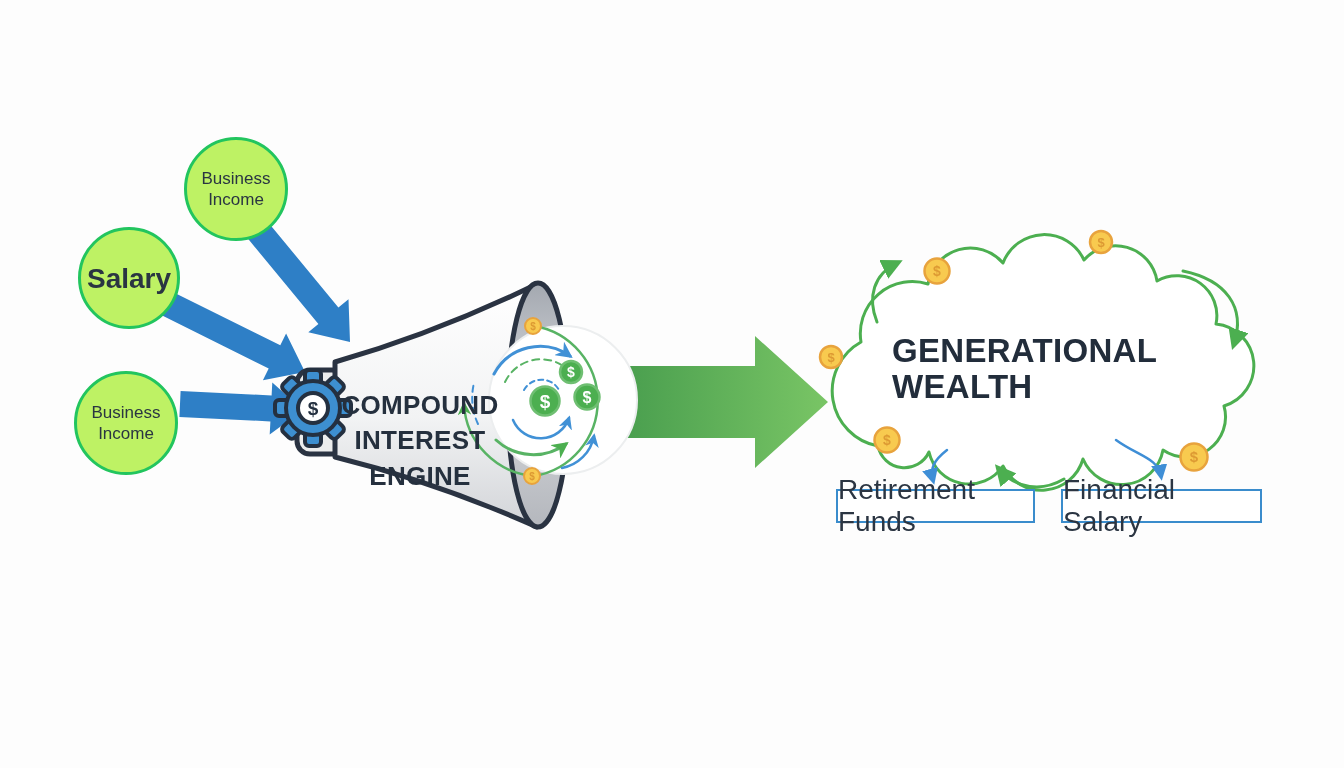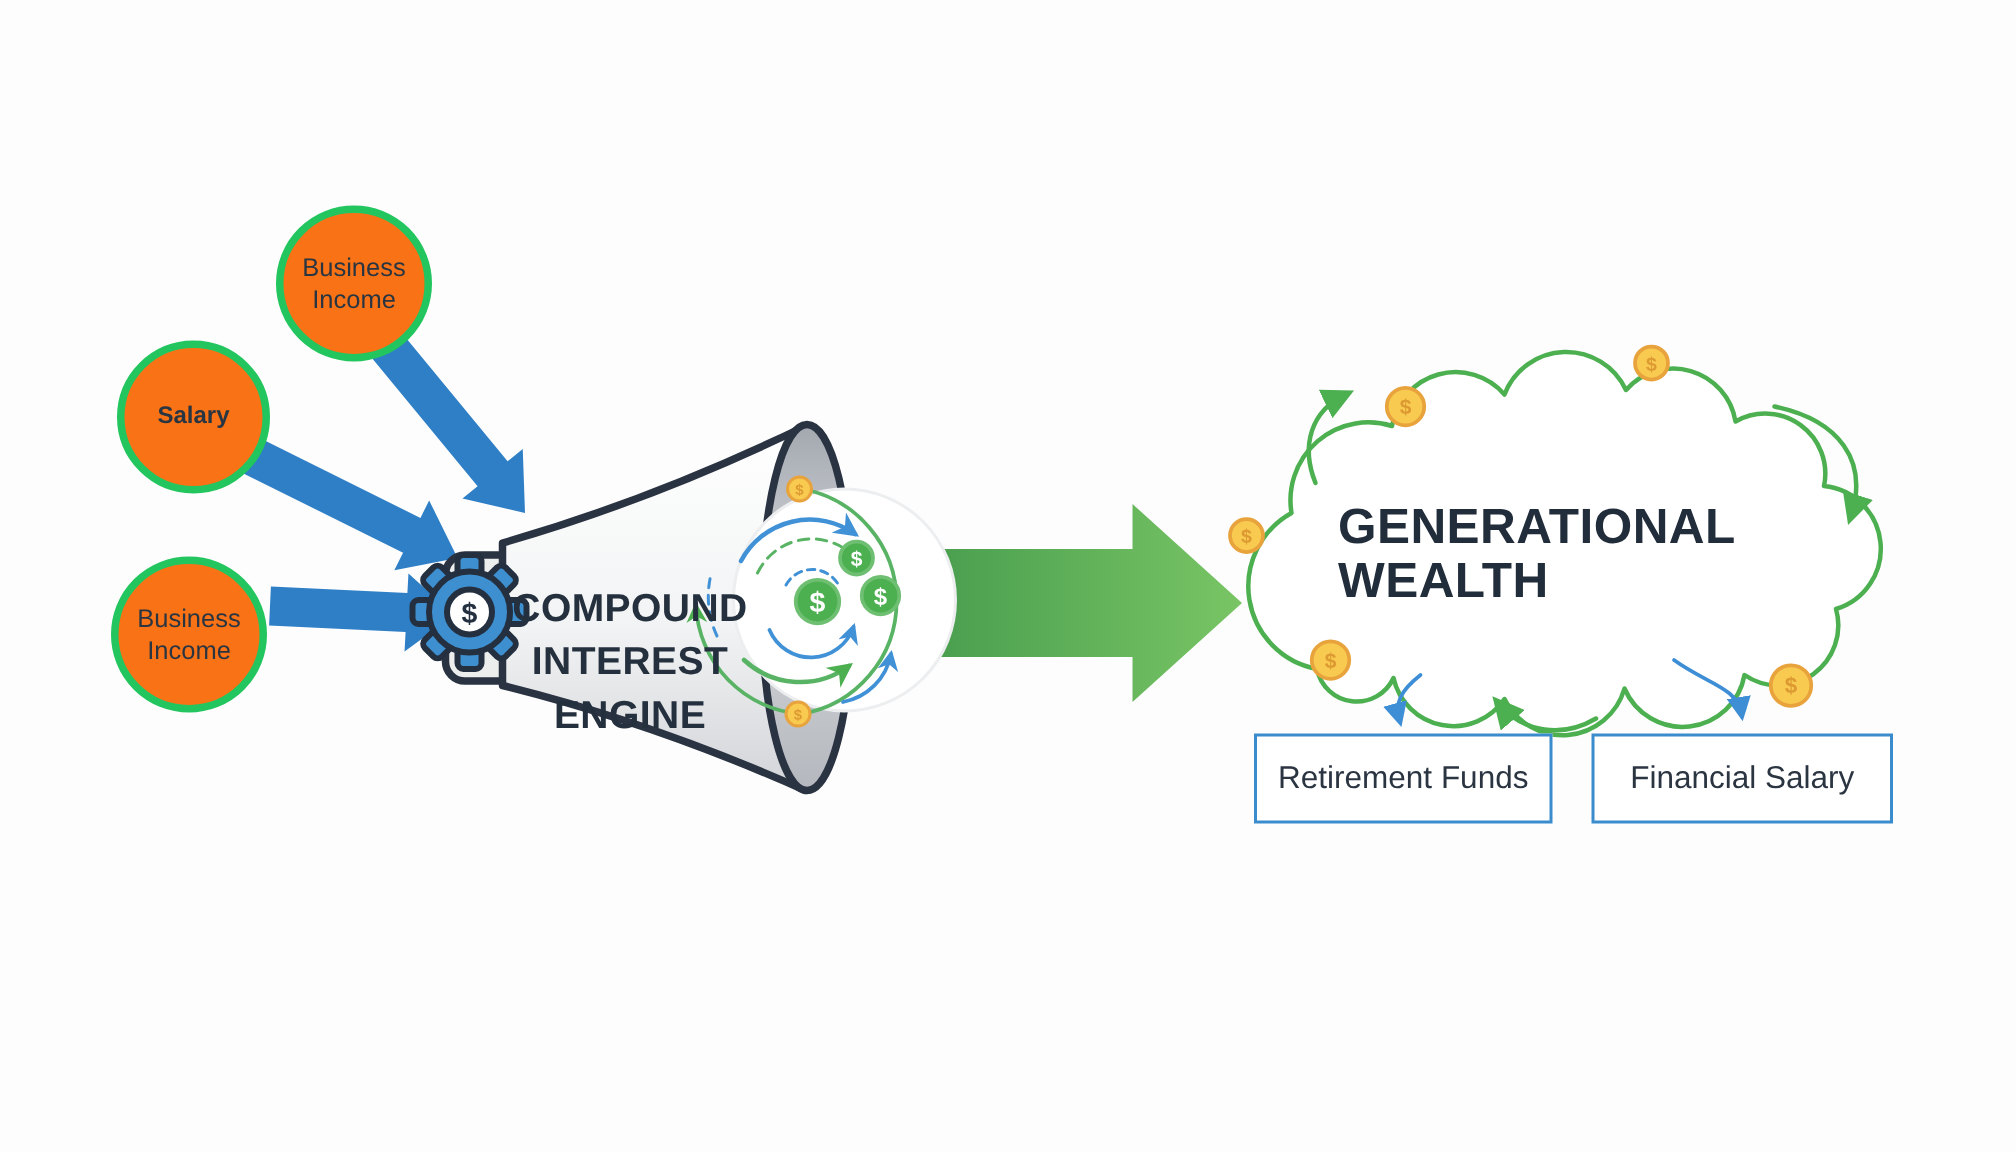--- a/index.html
+++ b/index.html
@@ -4,45 +4,45 @@
 <style>
   html,body{margin:0;padding:0;}
   body{background:#ffffff;font-family:"Liberation Sans", sans-serif;}
   .stage{
     position:relative;width:1344px;height:768px;overflow:hidden;
     background:#fdfdfd;
   }
   .stage svg{position:absolute;left:0;top:0;}
   .src-circle{
     position:absolute;border-radius:50%;
-    border:5px solid #22c55e;background:#f97316;
+    border:3px solid #22c55e;background:#bef264;
     display:flex;align-items:center;justify-content:center;
     text-align:center;color:#2a3542;
     box-sizing:border-box;
   }
   .src-circle .lbl{font-size:17px;line-height:1.25;font-weight:400;padding:6px;}
   .c-biz-top{left:184px;top:137px;width:104px;height:104px;}
   .c-salary{left:78px;top:227px;width:102px;height:102px;}
-  .c-salary .lbl{font-size:16px;font-weight:600;}
+  .c-salary .lbl{font-size:28px;font-weight:600;}
   .c-biz-bottom{left:74px;top:371px;width:104px;height:104px;}
   .engine-title{
     position:absolute;left:330px;top:369px;width:180px;
     text-align:center;color:#25303e;font-weight:800;
     font-size:26px;line-height:1.36;letter-spacing:0.3px;margin-top:19px;
   }
   .cloud-title{
     position:absolute;left:892px;top:333px;width:300px;
     text-align:left;color:#222d3b;font-weight:800;
     font-size:33px;line-height:1.1;letter-spacing:0.3px;
   }
   .result-box{
-    position:absolute;height:60px;box-sizing:border-box;
+    position:absolute;height:34px;box-sizing:border-box;
     border:2.5px solid #3a8ccc;background:#ffffff;
     display:flex;align-items:center;justify-content:center;
-    font-size:21px;color:#2b3542;text-align:right;
+    font-size:28px;color:#2b3542;
   }
   .box-retirement{left:836px;top:489px;width:199px;}
   .box-freedom{left:1061px;top:489px;width:201px;}
 </style>
 </head>
 <body>
 
 <div class="stage">
 
   <svg width="1344" height="768" viewBox="0 0 1344 768">

